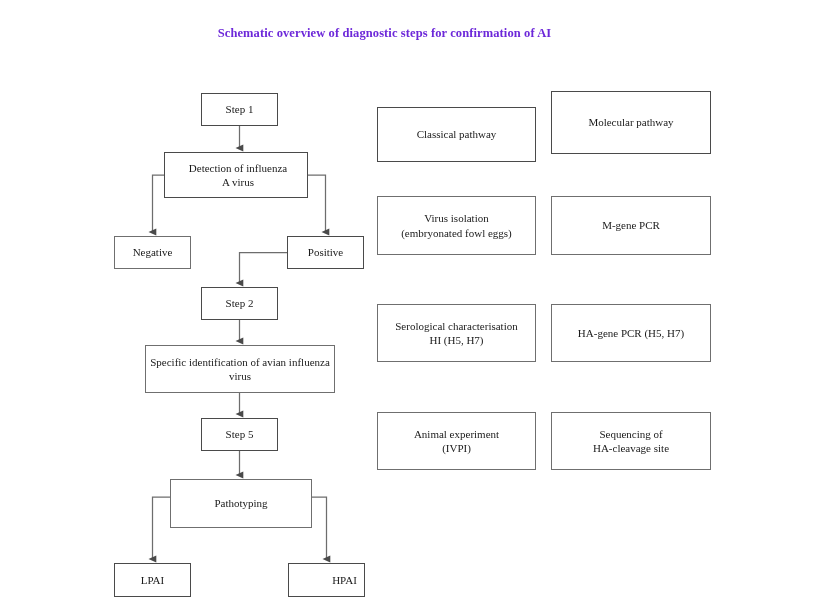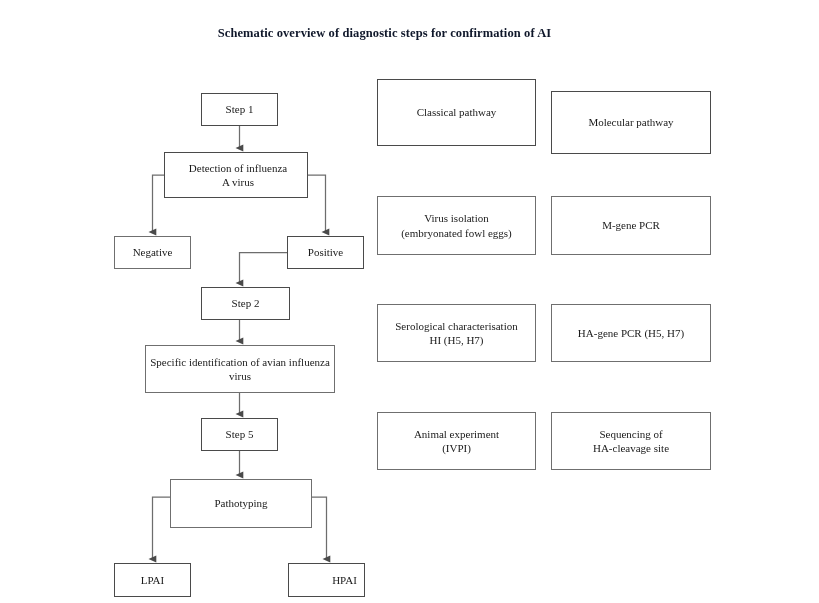--- a/index.html
+++ b/index.html
@@ -18,21 +18,21 @@
 
   #figure-title {
     position: absolute;
     left: 0;
     top: 26px;
     width: 769px;
     text-align: center;
     font-size: 12.5px;
     font-weight: bold;
     letter-spacing: 0.1px;
-    color: #0f172a;
+    color: #6d28d9;
   }
 
   #running-head {
     position: absolute;
     left: 0;
     top: -4px;
     width: 819px;
     text-align: center;
     font-size: 9px;
     color: #e9e9e9;
@@ -112,21 +112,21 @@
 </div>
 
 <div class="node-box" style="left:114px; top:236px; width:77px; height:33px;">
   <span class="node-label">Negative</span>
 </div>
 
 <div class="node-box dark" style="left:287px; top:236px; width:77px; height:33px;">
   <span class="node-label">Positive</span>
 </div>
 
-<div class="node-box dark" style="left:201px; top:287px; width:89px; height:33px;">
+<div class="node-box dark" style="left:201px; top:287px; width:77px; height:33px;">
   <span class="node-label">Step 2</span>
 </div>
 
 <div class="node-box" style="left:145px; top:345px; width:190px; height:48px;">
   <span class="node-label">Specific identification of avian influenza
 virus</span>
 </div>
 
 <div class="node-box dark" style="left:201px; top:418px; width:77px; height:33px;">
   <span class="node-label">Step 5</span>
@@ -137,21 +137,21 @@
 </div>
 
 <div class="node-box dark" style="left:114px; top:563px; width:77px; height:34px;">
   <span class="node-label">LPAI</span>
 </div>
 
 <div class="node-box dark" style="left:288px; top:563px; width:77px; height:34px;padding-left:40px;">
   <span class="node-label">HPAI</span>
 </div>
 
-<div class="node-box dark" style="left:377px; top:79px; width:159px; height:67px;text-align:center;">
+<div class="node-box dark" style="left:377px; top:107px; width:159px; height:55px;text-align:center;">
   <span class="node-label">Classical pathway</span>
 </div>
 
 <div class="node-box dark" style="left:551px; top:91px; width:160px; height:63px;">
   <span class="node-label">Molecular pathway</span>
 </div>
 
 <div class="node-box" style="left:377px; top:196px; width:159px; height:59px;">
   <span class="node-label">Virus isolation
 (embryonated fowl eggs)</span>

